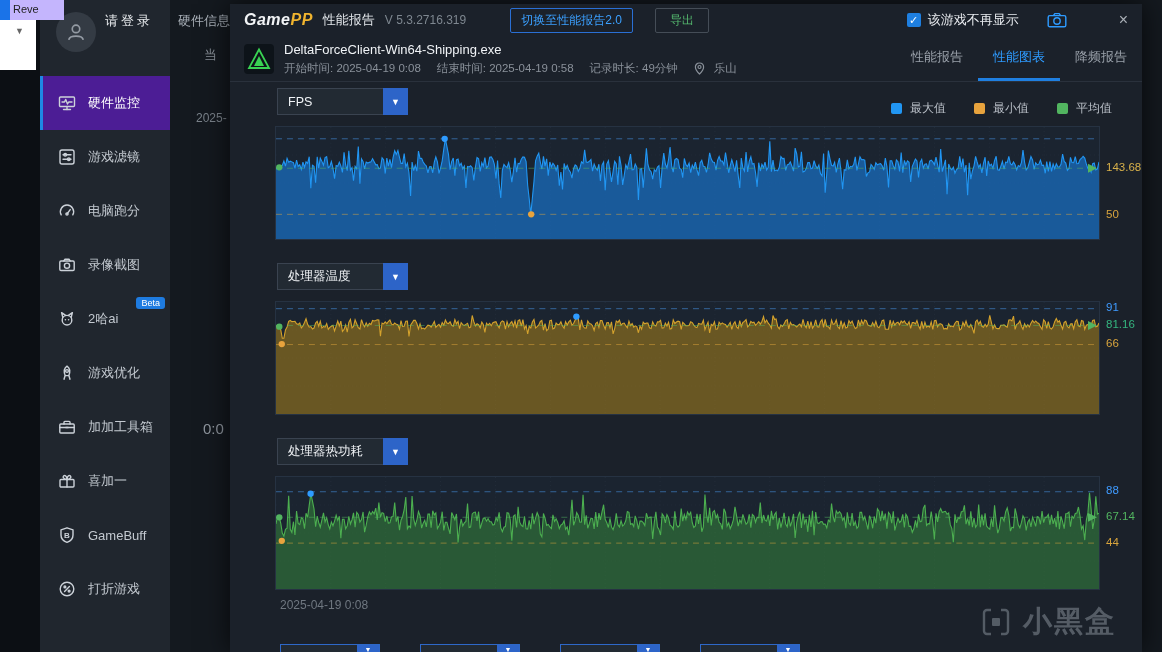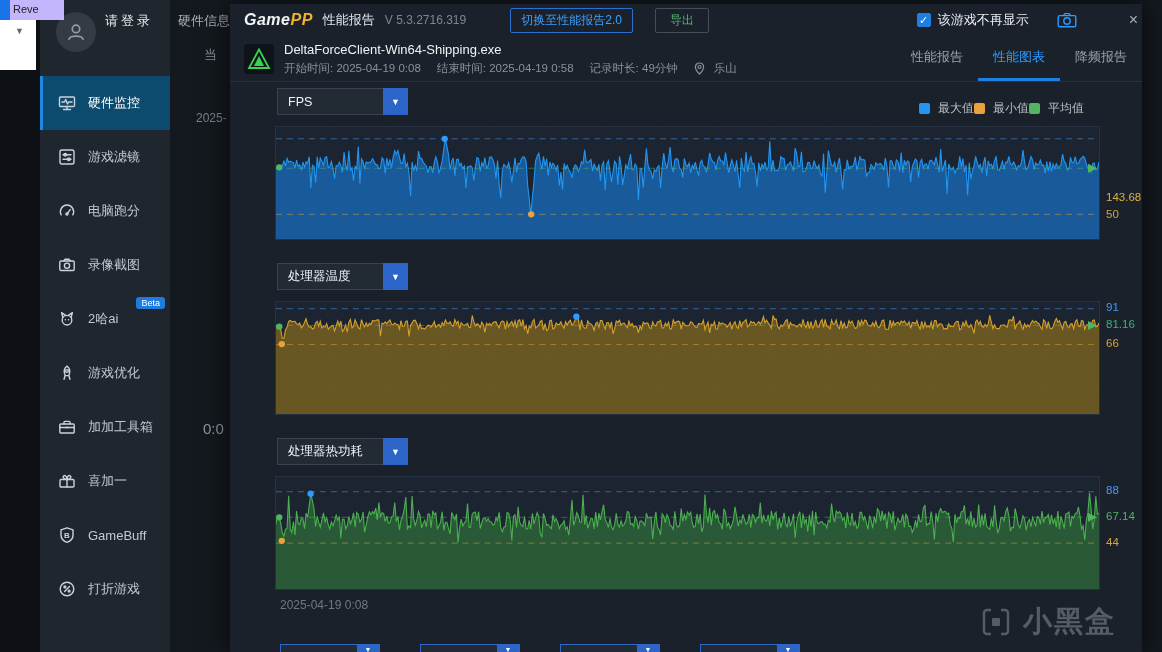--- a/index.html
+++ b/index.html
@@ -22,28 +22,28 @@
   .bg-f3{position:absolute;left:33px;top:420px;color:#8f969e;font-size:15px}
 
   
   .sidebar{position:absolute;left:40px;top:0;width:130px;height:652px;background:#20262e;z-index:1}
   .profile{position:absolute;top:12px;left:16px;display:flex;align-items:flex-start;gap:9px}
   .avatar{width:40px;height:40px;border-radius:50%;background:#343b44;display:grid;place-items:center;flex:0 0 40px}
   .avatar svg{width:22px;height:22px;fill:none;stroke:#949ba4;stroke-width:1.5;stroke-linecap:round}
   .login-label{color:#e8ebee;letter-spacing:3px;font-size:13px;white-space:nowrap}
   .side-items{position:absolute;top:76px;left:0;width:100%}
   .side-item{position:relative;height:54px;display:flex;align-items:center;gap:11px;padding-left:17px;cursor:pointer;color:#c3c9d0;white-space:nowrap}
-  .side-item.active{background:#0c4a6e;color:#fff;box-shadow:inset 3px 0 0 #1e88e5}
+  .side-item.active{background:#4c1d95;color:#fff;box-shadow:inset 3px 0 0 #1e88e5}
   .side-icon{width:20px;height:20px;flex:0 0 20px}
   .side-icon svg{width:20px;height:20px;fill:none;stroke:#ccd2d9;stroke-width:1.4;stroke-linecap:round;stroke-linejoin:round}
   .beta{position:absolute;right:5px;top:5px;background:#1e7be0;color:#fff;font-size:9px;padding:1px 5px;border-radius:3px}
 
   
   .dialog{position:absolute;left:230px;top:4px;width:912px;height:648px;background:#1b212a;box-shadow:0 0 26px rgba(0,0,0,.7);overflow:hidden;z-index:5}
-  .dlg-header{position:absolute;top:0;left:0;right:0;height:32px;display:flex;align-items:center;padding:0 0 0 14px;gap:10px}
+  .dlg-header{position:absolute;top:0;left:0;right:0;height:32px;display:flex;align-items:center;padding:0 10px 0 14px;gap:10px}
   .brand{font-style:italic;font-weight:bold;font-size:16px;letter-spacing:.5px;white-space:nowrap}
   .brand .g{color:#f2f4f6}.brand .p{color:#f0b42f}
   .dlg-title{color:#e2e6ea;white-space:nowrap}
   .dlg-ver{color:#7e8790;font-size:12px;white-space:nowrap}
   .btn-switch{margin-left:34px;border:1px solid #2a6fd4;color:#3ba0ff;font-size:12px;padding:3px 10px;border-radius:2px;background:transparent;cursor:pointer;white-space:nowrap}
   .btn-export{margin-left:12px;border:1px solid #454d57;color:#55b86e;font-size:12px;padding:3px 14px;border-radius:2px;background:transparent;cursor:pointer;white-space:nowrap}
   .spacer{flex:1}
   .chk{width:14px;height:14px;background:#1e7fe0;border-radius:2px;color:#fff;font-size:11px;display:grid;place-items:center;cursor:pointer;flex:0 0 14px;line-height:1}
   .chk-label{color:#e8ebef;white-space:nowrap;margin-left:-3px}
   .cam{margin-left:18px;display:grid;place-items:center;cursor:pointer}
@@ -54,21 +54,21 @@
   .game-ic{width:30px;height:30px;border-radius:4px;background:#0d1319;display:grid;place-items:center;margin-right:10px;flex:0 0 30px}
   .game-ic svg{width:24px;height:24px}
   .exe{color:#f0f3f6;font-size:13px;white-space:nowrap}
   .meta{display:flex;gap:16px;color:#8a919a;font-size:11.5px;margin-top:4px;align-items:flex-start;white-space:nowrap}
   .loc{display:inline-flex;align-items:center;gap:9px}
   .loc svg{width:11px;height:13px;fill:none;stroke:#8a919a;stroke-width:1.2}
   .tabs{margin-left:auto;display:flex;height:100%}
   .tab{display:flex;align-items:center;padding:0 15px;color:#9aa1aa;cursor:pointer;border-bottom:3px solid transparent;font-size:13px;white-space:nowrap}
   .tab.active{color:#2e9bff;border-bottom-color:#1f7fe0}
 
-  .legend{position:absolute;top:96px;right:58px;display:flex;align-items:center}
+  .legend{position:absolute;top:96px;right:30px;display:flex;gap:28px;align-items:center}
   .leg{display:flex;align-items:center;gap:8px;color:#b9bfc7;font-size:12px;white-space:nowrap}
   .leg i{width:11px;height:11px;border-radius:2px;display:inline-block}
 
   .chart-group{position:absolute;left:0;right:0;height:160px}
   .sel{position:absolute;left:47px;top:0;width:131px;height:27px;display:flex;cursor:pointer}
   .sel-label{flex:1;background:#222a33;border:1px solid #3a4350;border-right:none;color:#f0f3f6;font-size:12.5px;display:flex;align-items:center;padding-left:10px;white-space:nowrap}
   .sel-btn{width:25px;background:#2d64c8;display:grid;place-items:center;color:#fff;font-size:9px}
   .plot{position:absolute;left:45px;top:38px;width:825px;height:114px;background:#1b2430;border:1px solid rgba(90,115,150,.18)}
   .plot svg{position:absolute;inset:0;width:100%;height:100%;display:block}
   .axis-label{position:absolute;left:876px;font-size:11.5px;white-space:nowrap}
@@ -297,21 +297,21 @@
             <line x1="0" y1="12.0" x2="825" y2="12.0" stroke="#4da3ff" stroke-dasharray="6,5" opacity="0.5"></line>
             <line x1="0" y1="88.9" x2="825" y2="88.9" stroke="#e0a63c" stroke-dasharray="6,5" opacity="0.5"></line>
             <line x1="0" y1="42.0" x2="825" y2="42.0" stroke="#52b560" stroke-dasharray="6,5" opacity="0.5"></line>
             <circle cx="169.1" cy="12.0" r="3.2" fill="#2e9bff"></circle>
             <circle cx="255.8" cy="88.9" r="3.2" fill="#e8a33d"></circle>
             <circle cx="3.3" cy="41.0" r="3.2" fill="#52b560"></circle>
             <polygon points="814,37.452 823,41.952 814,46.452" fill="#52b560"></polygon>
           </svg>
       </div>
       <div class="axis-label" style="color: rgb(63, 155, 255); top: 41px; margin-left: 44px;">196</div>
-      <div class="axis-label" style="color: rgb(216, 177, 74); top: 72.952px; margin-top: 30px;">143.68</div>
+      <div class="axis-label" style="color: rgb(216, 177, 74); top: 72.952px;">143.68</div>
       <div class="axis-label" style="color: rgb(216, 164, 61); top: 119.92px;">50</div>
     </div>
 
     <div class="chart-group" style="top:259px">
       <div class="sel">
         <div class="sel-label">处理器温度</div>
         <div class="sel-btn">▼</div>
       </div>
       <div class="plot">
         <svg class="plot-svg" viewBox="0 0 825 114" preserveAspectRatio="none">

